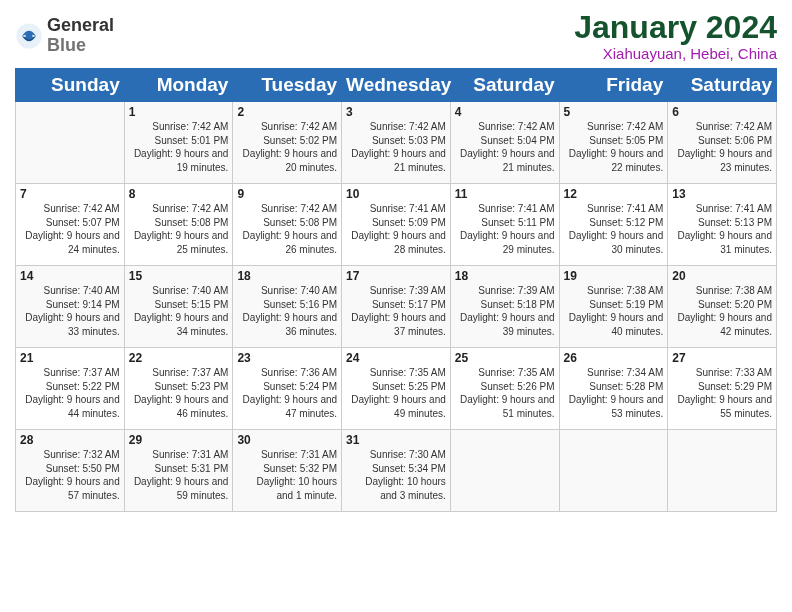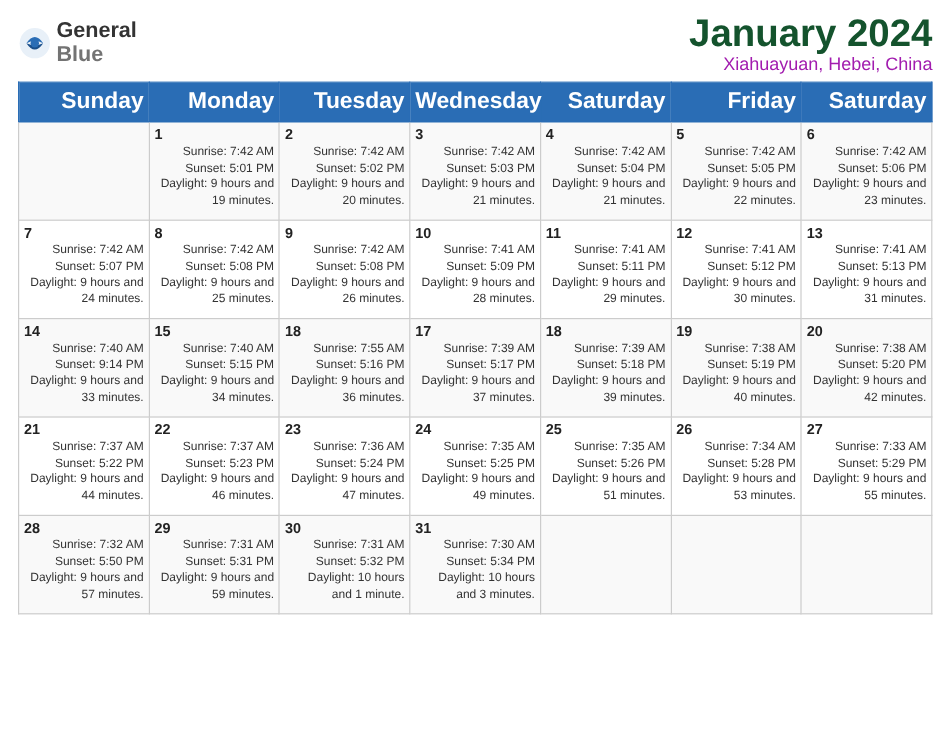--- a/index.html
+++ b/index.html
@@ -235,21 +235,21 @@
           </td>
           <td>
             <span class="day-num">15</span>
             <div class="cell-content">Sunrise: 7:40 AM
 Sunset: 5:15 PM
 Daylight: 9 hours
 and 34 minutes.</div>
           </td>
           <td>
             <span class="day-num">18</span>
-            <div class="cell-content">Sunrise: 7:55 AM
+            <div class="cell-content">Sunrise: 7:40 AM
 Sunset: 5:16 PM
 Daylight: 9 hours
 and 36 minutes.</div>
           </td>
           <td>
             <span class="day-num">17</span>
             <div class="cell-content">Sunrise: 7:39 AM
 Sunset: 5:17 PM
 Daylight: 9 hours
 and 37 minutes.</div>

